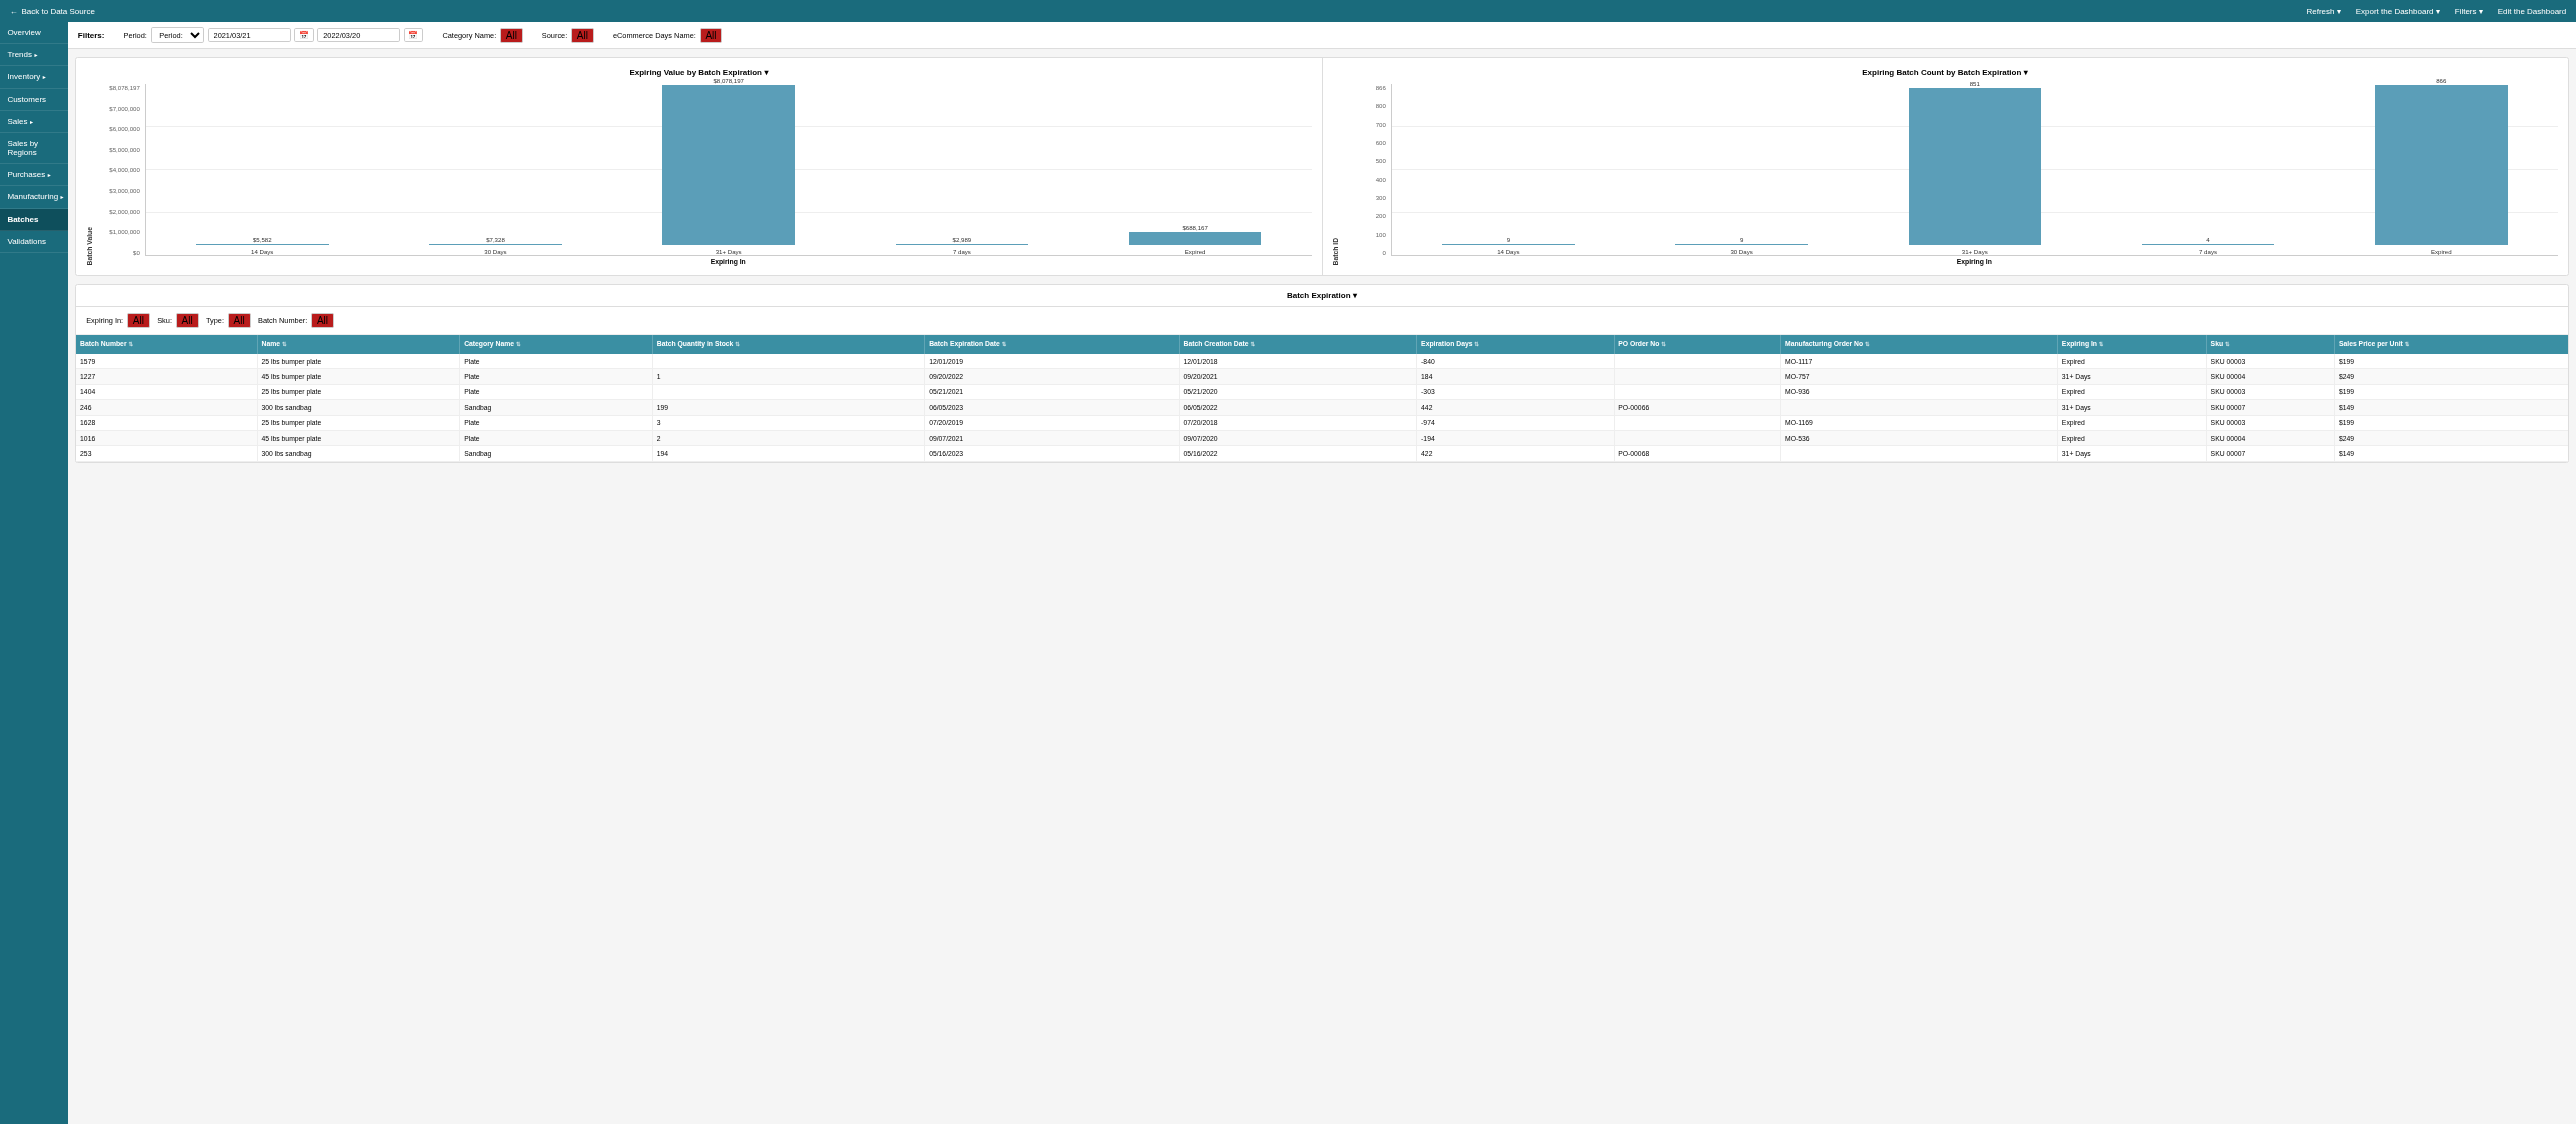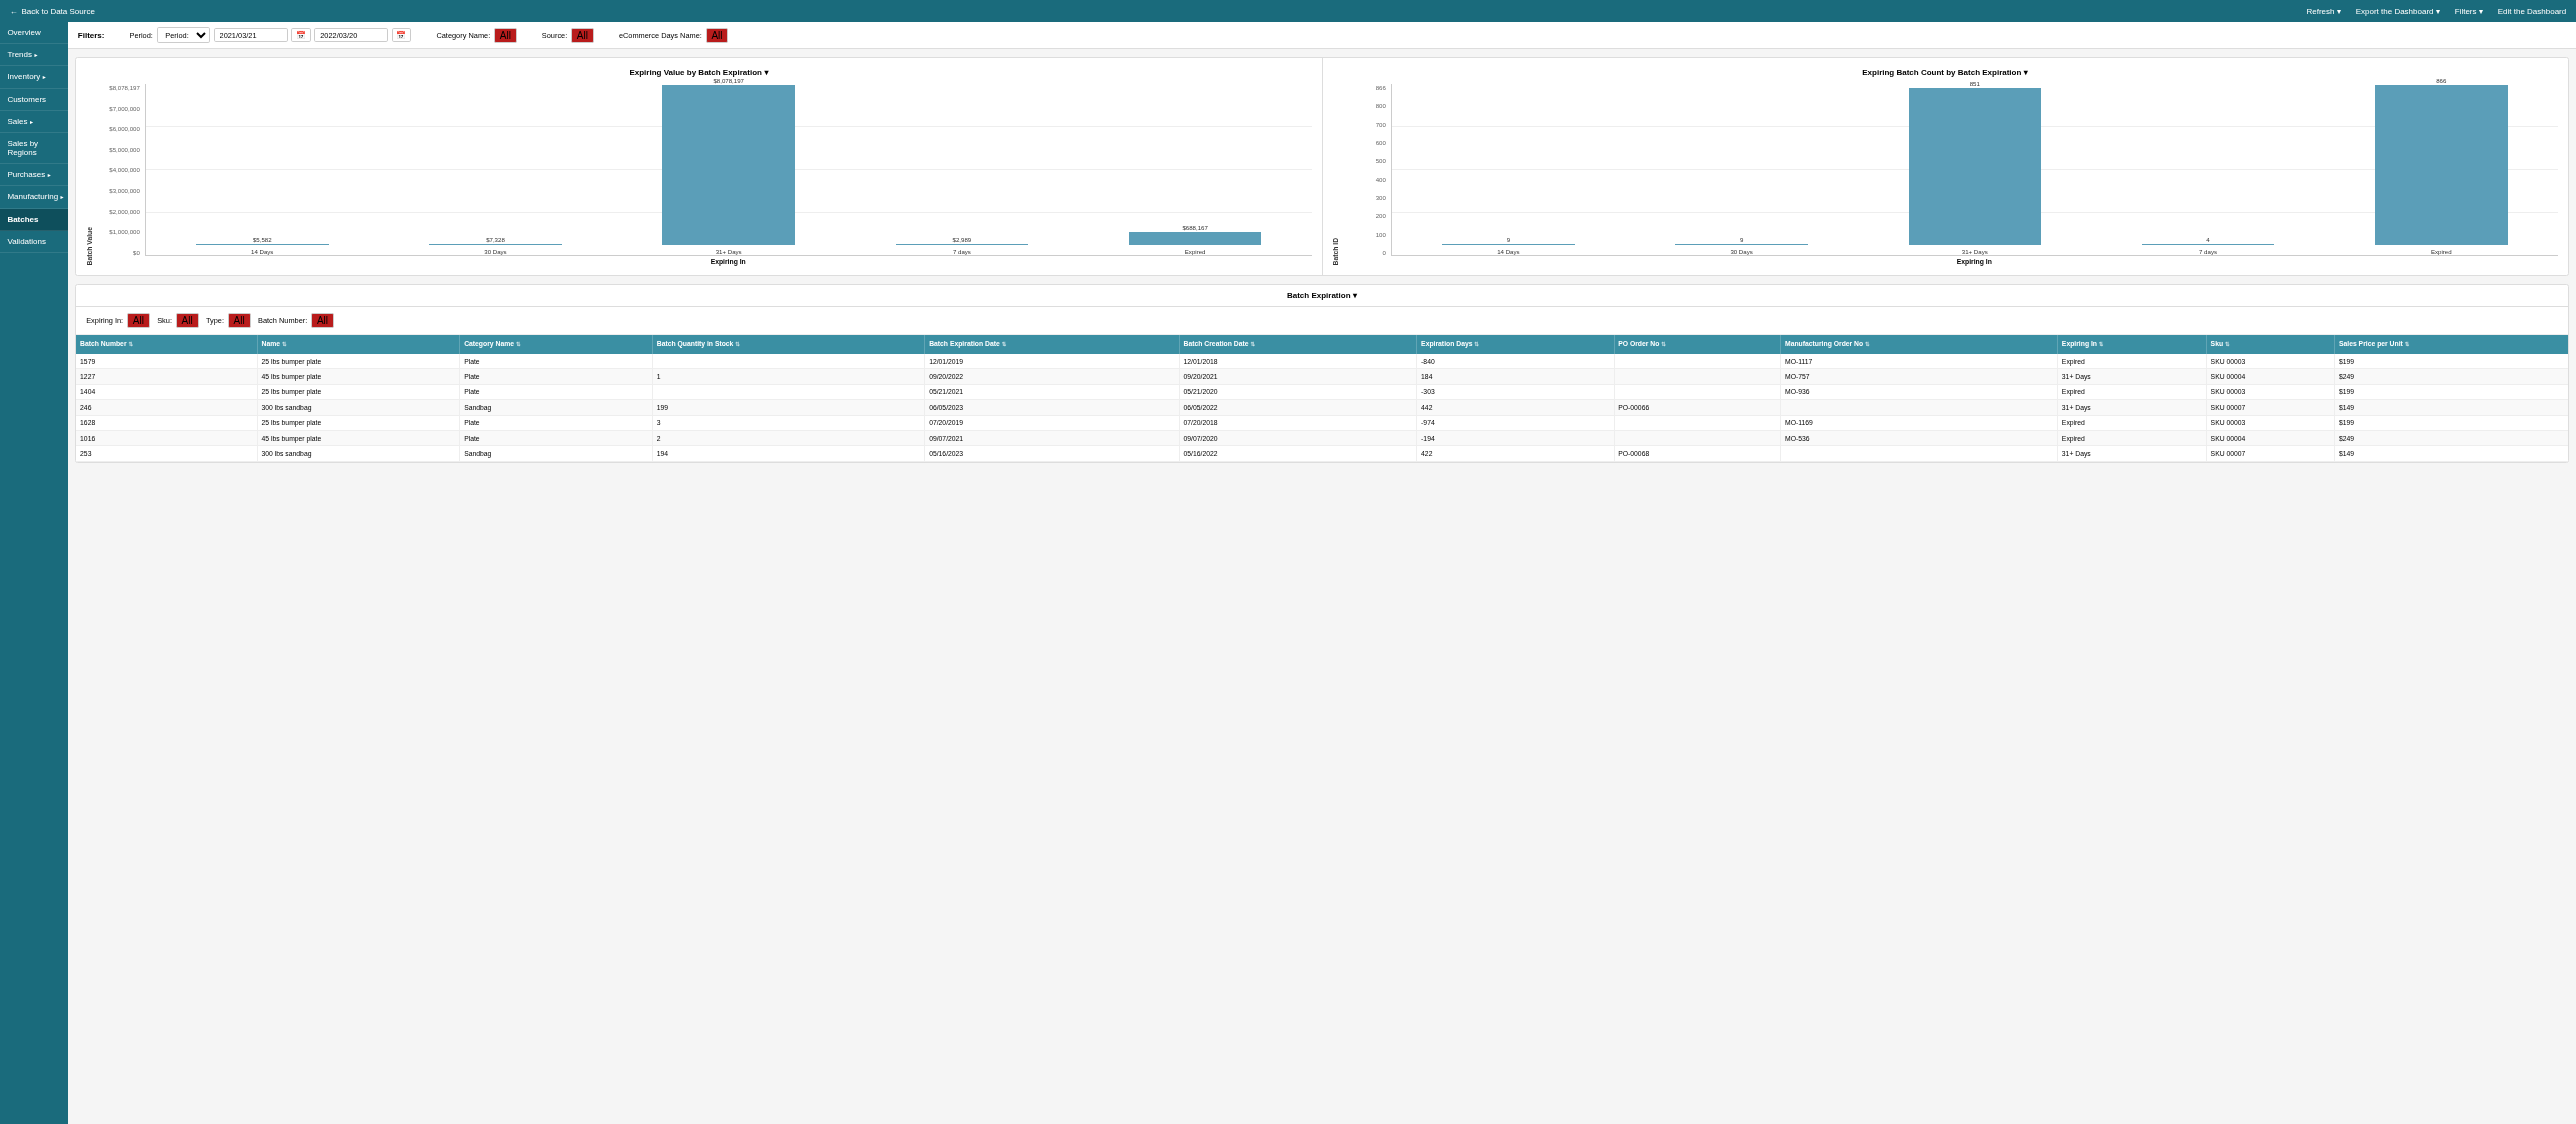--- a/index.html
+++ b/index.html
@@ -47,39 +47,39 @@
 
     
     .content { flex: 1; overflow-y: auto; background: #f5f5f5; }
 
     
     .filters-bar {
       background: white;
       padding: 4.9px 9.8px;
       display: flex;
       align-items: center;
-      gap: 12px;
+      gap: 6px;
       border-bottom: 0.6px solid #ddd;
       flex-wrap: wrap;
     }
     .filter-label { font-weight: bold; font-size: 8px; }
     .filter-group { display: flex; align-items: center; gap: 3.7px; margin-left: 13px; }
     .filter-select {
       border: 0.6px solid #ccc;
       border-radius: 1.8px;
       padding: 1.8px 3.7px;
       font-size: 7.4px;
       background: white;
     }
     .filter-input {
       border: 0.6px solid #ccc;
       border-radius: 1.8px;
       padding: 1.8px 4.9px;
       font-size: 7.4px;
-      width: 74px;
+      width: 83px;
     }
     .calendar-btn {
       border: 0.6px solid #ccc;
       background: white;
       border-radius: 1.8px;
       padding: 1.8px 3.7px;
       cursor: pointer;
       font-size: 8px;
     }
     .filter-pill {

